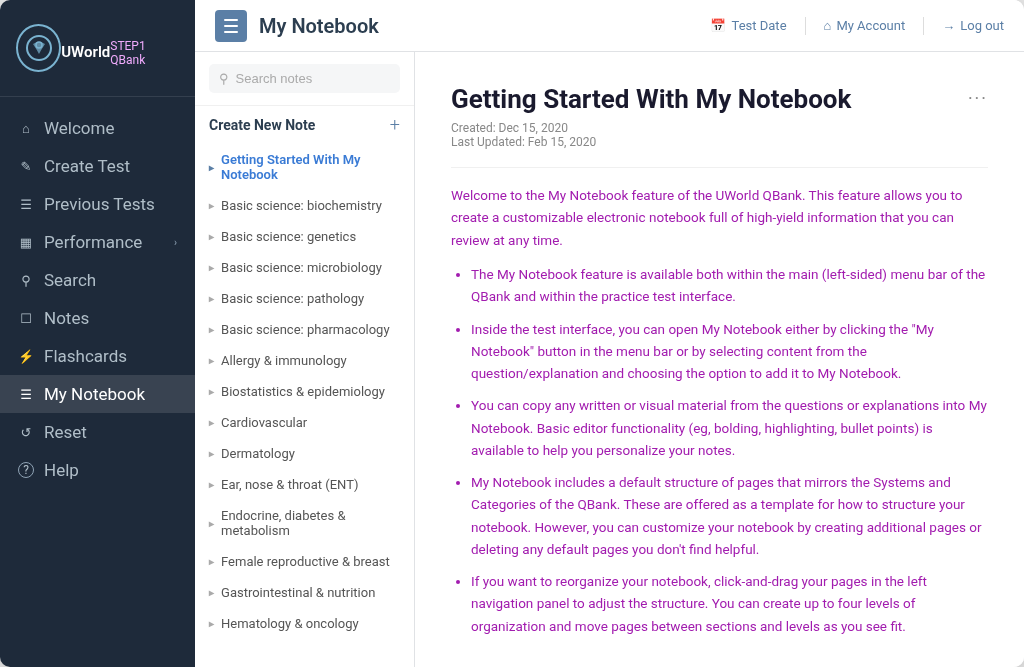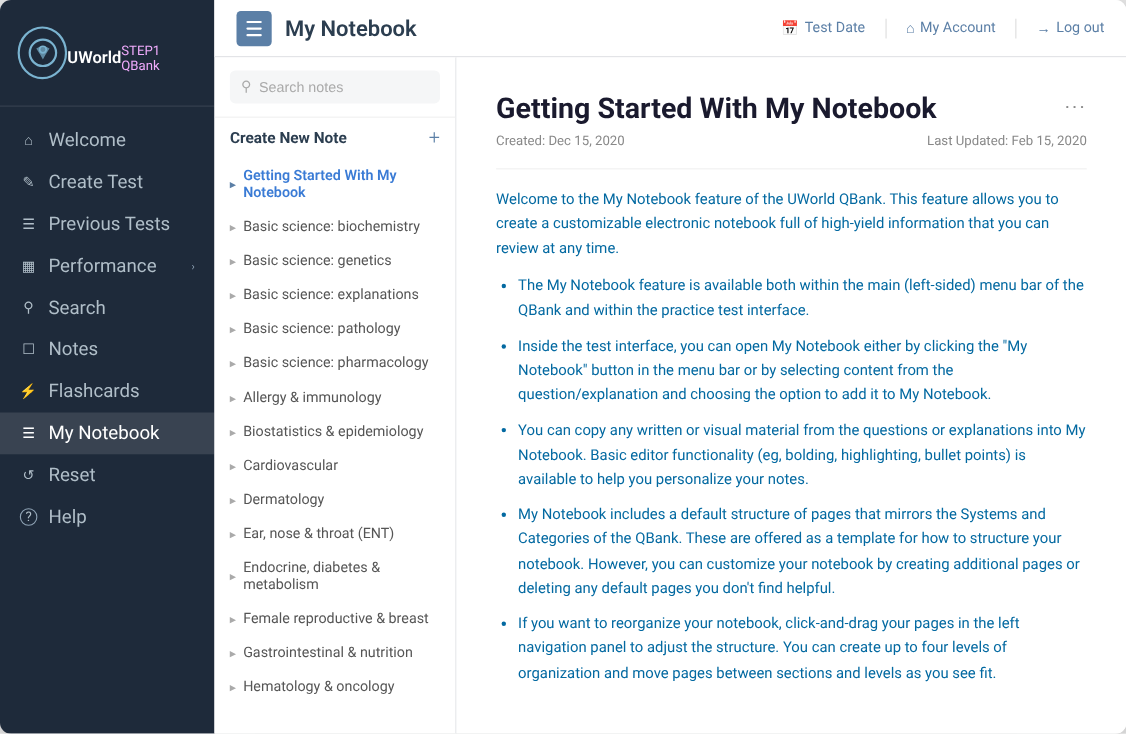--- a/index.html
+++ b/index.html
@@ -49,22 +49,22 @@
     .note-item { display: flex; align-items: center; padding: 8px 14px; cursor: pointer; font-size: 13px; color: #555; gap: 7px; }
     .note-item.active { color: #3a7bd5; font-weight: 600; }
     .note-item .note-arrow { color: #5b7fa6; font-size: 10px; font-weight: 700; }
     .note-item .note-text { font-size: 13px; }
 
     
     .doc-area { flex: 1; background: #fff; overflow-y: auto; padding: 32px 36px; position: relative; }
     .doc-title-row { display: flex; align-items: flex-start; justify-content: space-between; margin-bottom: 6px; }
     .doc-title { font-size: 26px; font-weight: 700; color: #1a1a2e; line-height: 1.2; }
     .doc-more-btn { color: #888; font-size: 18px; cursor: pointer; letter-spacing: 2px; margin-top: 4px; }
-    .doc-meta { display: flex; justify-content: space-between; font-size: 12px; color: #888; margin-bottom: 18px; }
-    .doc-body { font-size: 13.5px; color: #0369a1; line-height: 1.65; }
+    .doc-meta { display: flex; justify-content: space-between; font-size: 12px; color: #888; margin-bottom: 18px; flex-direction: column; }
+    .doc-body { font-size: 13.5px; color: #a21caf; line-height: 1.65; }
     .doc-body p { margin-bottom: 12px; }
     .doc-body ul { padding-left: 20px; margin-bottom: 10px; }
     .doc-body ul li { margin-bottom: 10px; }
     .doc-divider { border: none; border-top: 1px solid #f0f0f0; margin: 0 0 16px 0; }
   </style>
 </head>
 <body>
 
 <div class="app-container">
 
@@ -174,21 +174,21 @@
           <div class="note-item">
             <span class="note-arrow" style="color:#aaa;">▸</span>
             <span class="note-text">Basic science: biochemistry</span>
           </div>
           <div class="note-item">
             <span class="note-arrow" style="color:#aaa;">▸</span>
             <span class="note-text">Basic science: genetics</span>
           </div>
           <div class="note-item">
             <span class="note-arrow" style="color:#aaa;">▸</span>
-            <span class="note-text">Basic science: explanations</span>
+            <span class="note-text">Basic science: microbiology</span>
           </div>
           <div class="note-item">
             <span class="note-arrow" style="color:#aaa;">▸</span>
             <span class="note-text">Basic science: pathology</span>
           </div>
           <div class="note-item">
             <span class="note-arrow" style="color:#aaa;">▸</span>
             <span class="note-text">Basic science: pharmacology</span>
           </div>
           <div class="note-item">

